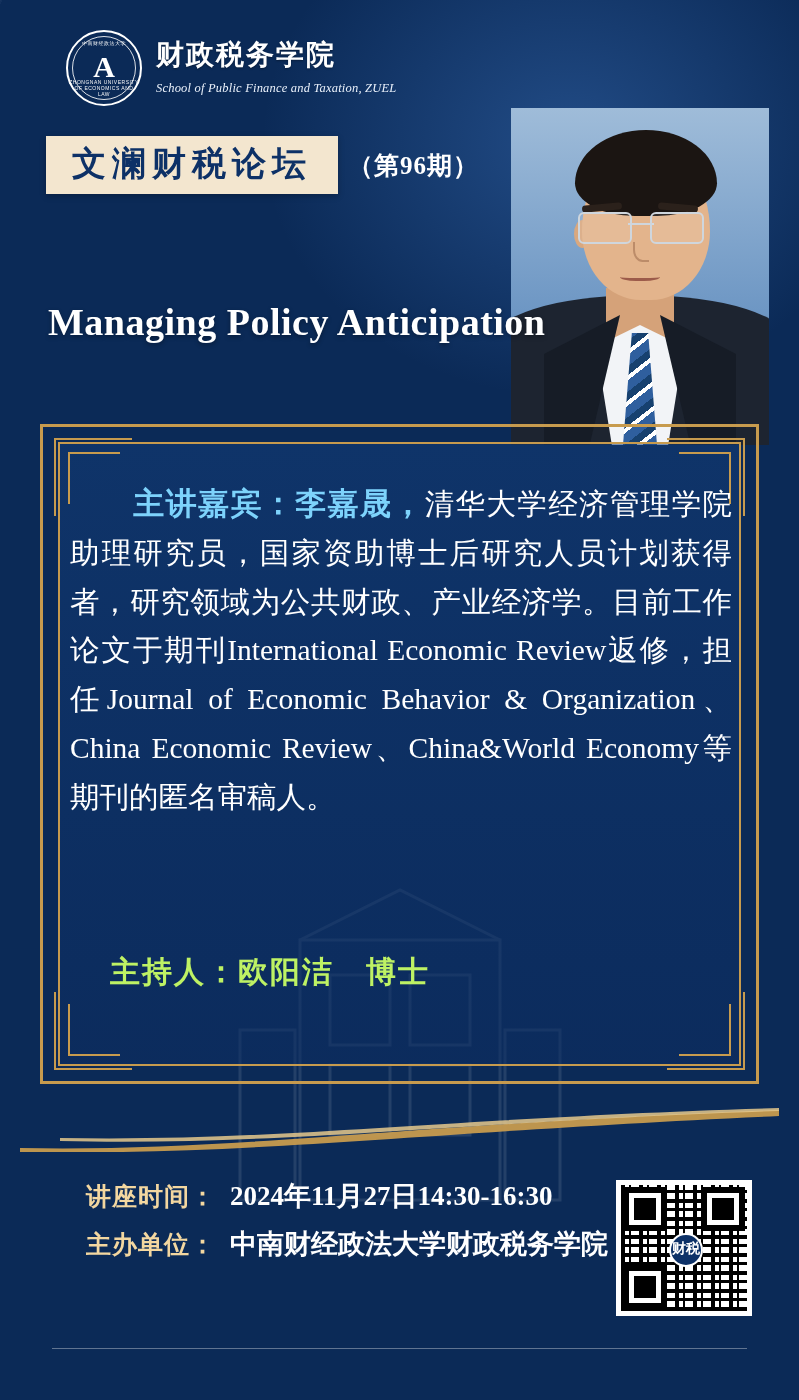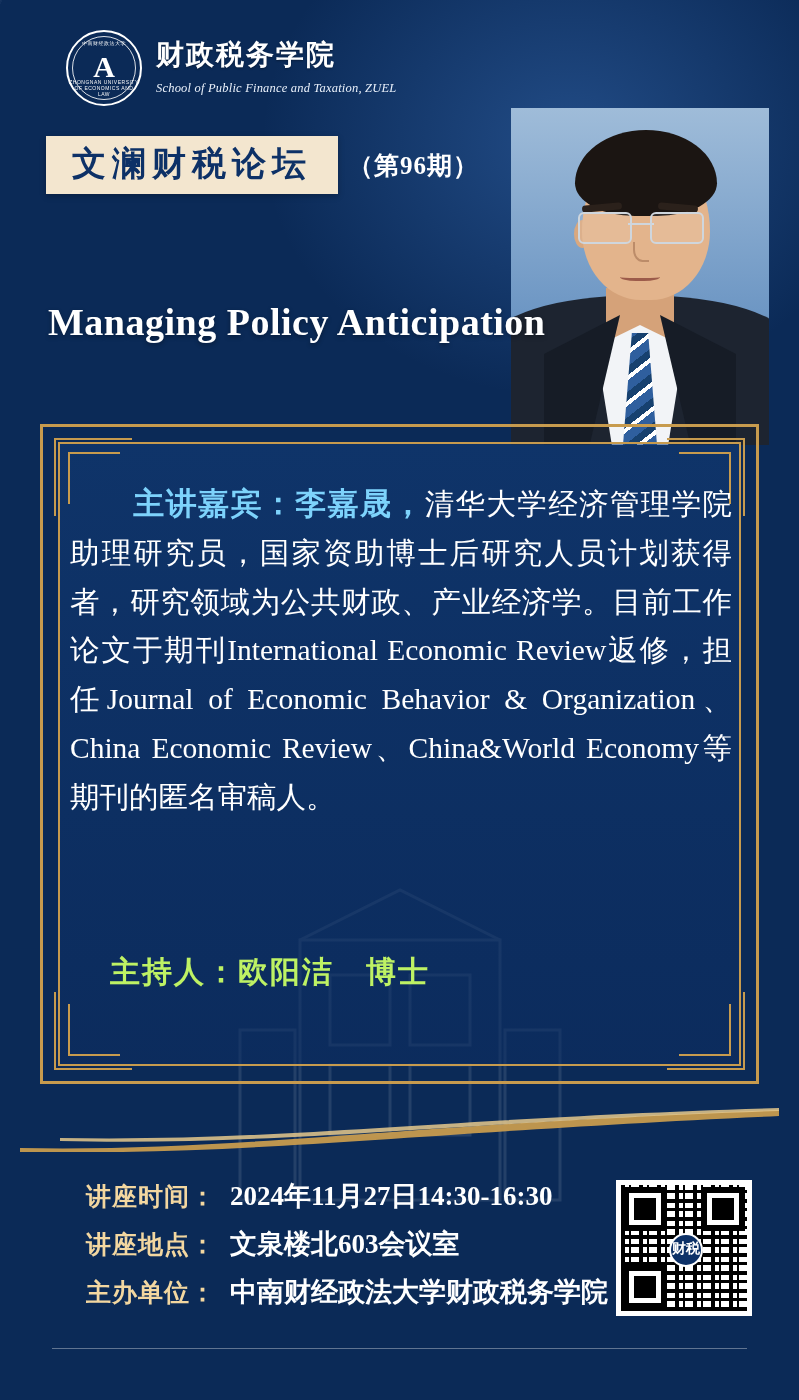--- a/index.html
+++ b/index.html
@@ -593,24 +593,20 @@
       <path d="M40 30 C 260 34, 420 10, 759 0 L759 3 C 430 14, 270 38, 40 33 Z" fill="#e6c98c" opacity="0.85"></path>
     </svg>
   </div>
 
   <div class="info">
     <div class="row">
       <span class="label">讲座时间：</span>
       <span class="value">2024年11月27日14:30-16:30</span>
     </div>
     <div class="row">
-      <span class="label">讲座地点：</span>
-      <span class="value">文泉楼北603会议室</span>
-    </div>
-    <div class="row">
       <span class="label">主办单位：</span>
       <span class="value">中南财经政法大学财政税务学院</span>
     </div>
   </div>
 
   <div class="qr">
     <div class="grid">
       <div class="finder tl"></div>
       <div class="finder tr"></div>
       <div class="finder bl"></div>

